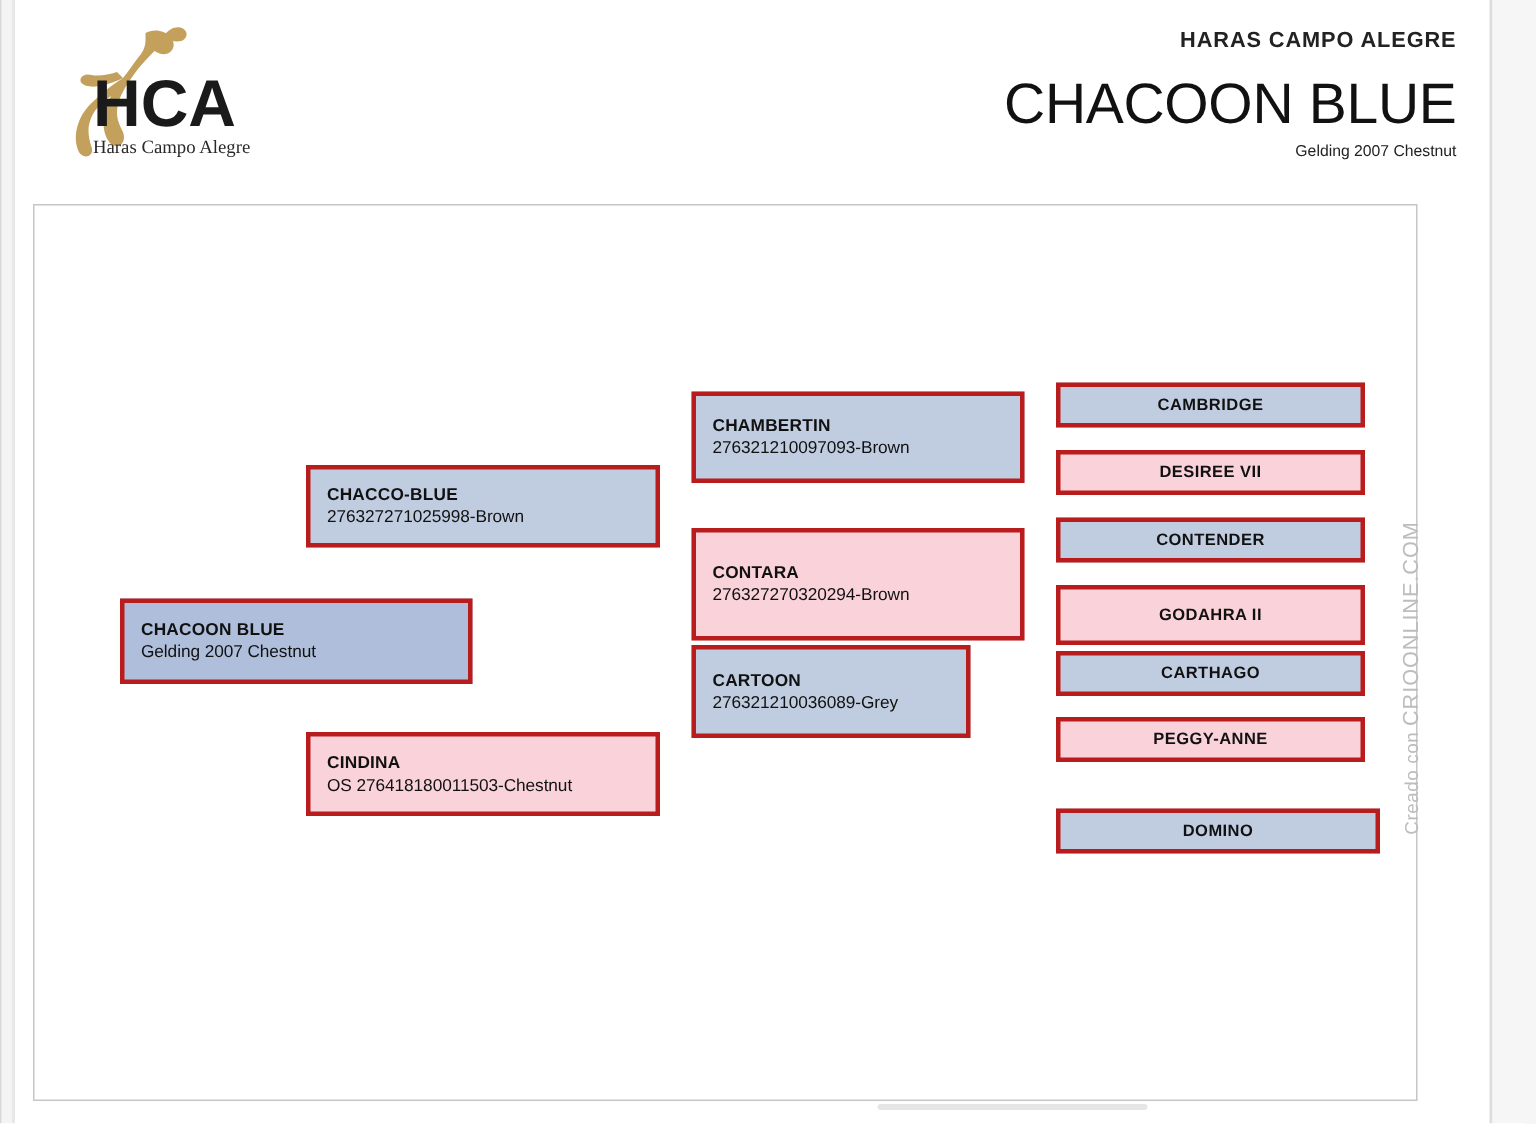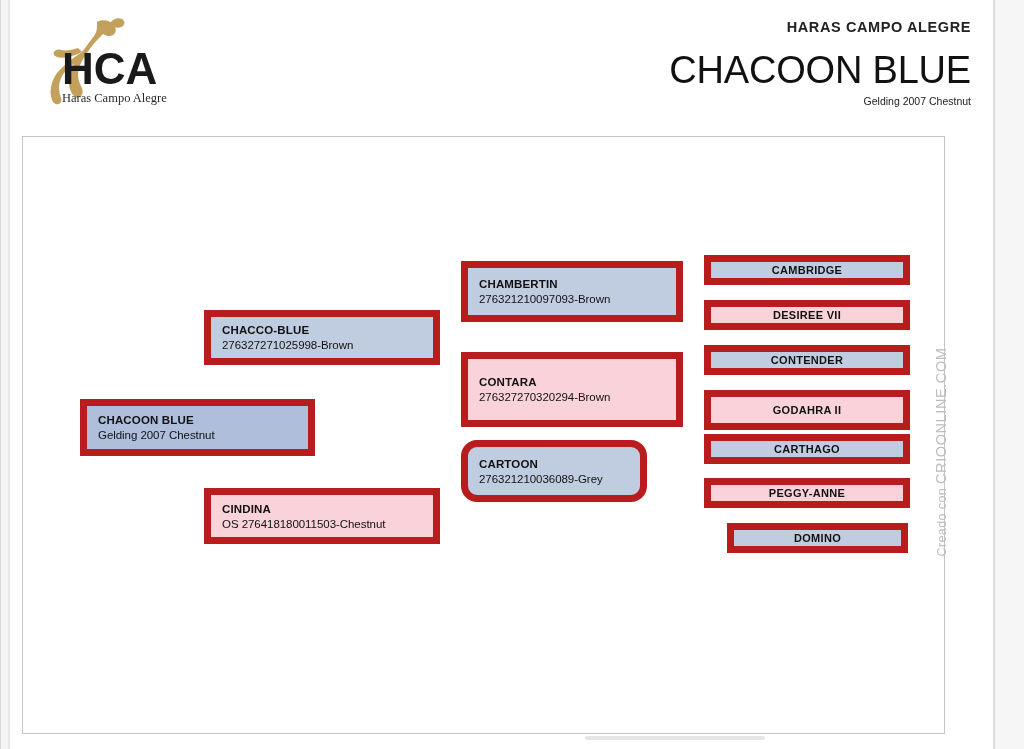--- a/index.html
+++ b/index.html
@@ -90,21 +90,21 @@
     letter-spacing: 0.4px;
   }
   .watermark .wm-big {
     font-size: 14.5px;
     letter-spacing: 0.6px;
   }
 
   
   .pbox {
     position: absolute;
-    border: 7px solid #b91c1c;
+    border: 3px solid #b91c1c;
     overflow: hidden;
   }
   .pbox.male   { background: #c0cde0; }
   .pbox.female { background: #f9d2da; }
   .pbox.subject { background: #aebedb; }
 
   .pbox .pname {
     font-weight: bold;
     color: #111;
     font-size: 11.5px;
@@ -191,21 +191,21 @@
   <div class="pbox detailed male" style="left:461px; top:261px; width:222px; height:61px;">
     <div class="pname">CHAMBERTIN</div>
     <div class="pdet">276321210097093-Brown</div>
   </div>
 
   <div class="pbox detailed female" style="left:461px; top:352px; width:222px; height:75px;">
     <div class="pname">CONTARA</div>
     <div class="pdet">276327270320294-Brown</div>
   </div>
 
-  <div class="pbox detailed male" style="left:461px; top:440px; width:186px; height:62px;border-radius:16px;">
+  <div class="pbox detailed male" style="left:461px; top:430px; width:186px; height:62px;">
     <div class="pname">CARTOON</div>
     <div class="pdet">276321210036089-Grey</div>
   </div>
 
 
   <div class="pbox compact male" style="left:704px; top:255px; width:206px; height:30px;">
     <div class="pname">CAMBRIDGE</div>
   </div>
   <div class="pbox compact female" style="left:704px; top:300px; width:206px; height:30px;">
     <div class="pname">DESIREE VII</div>
@@ -215,21 +215,21 @@
   </div>
   <div class="pbox compact female" style="left:704px; top:390px; width:206px; height:40px;">
     <div class="pname">GODAHRA II</div>
   </div>
   <div class="pbox compact male" style="left:704px; top:434px; width:206px; height:30px;">
     <div class="pname">CARTHAGO</div>
   </div>
   <div class="pbox compact female" style="left:704px; top:478px; width:206px; height:30px;">
     <div class="pname">PEGGY-ANNE</div>
   </div>
-  <div class="pbox compact male" style="left:704px; top:523px; width:181px; height:30px;margin-left:23px;">
+  <div class="pbox compact male" style="left:704px; top:539px; width:216px; height:30px;">
     <div class="pname">DOMINO</div>
   </div>
 
   <div class="watermark">
     <span>Creado con</span>
     <span class="wm-big">CRIOONLINE.COM</span>
   </div>
 
 </div>
 

